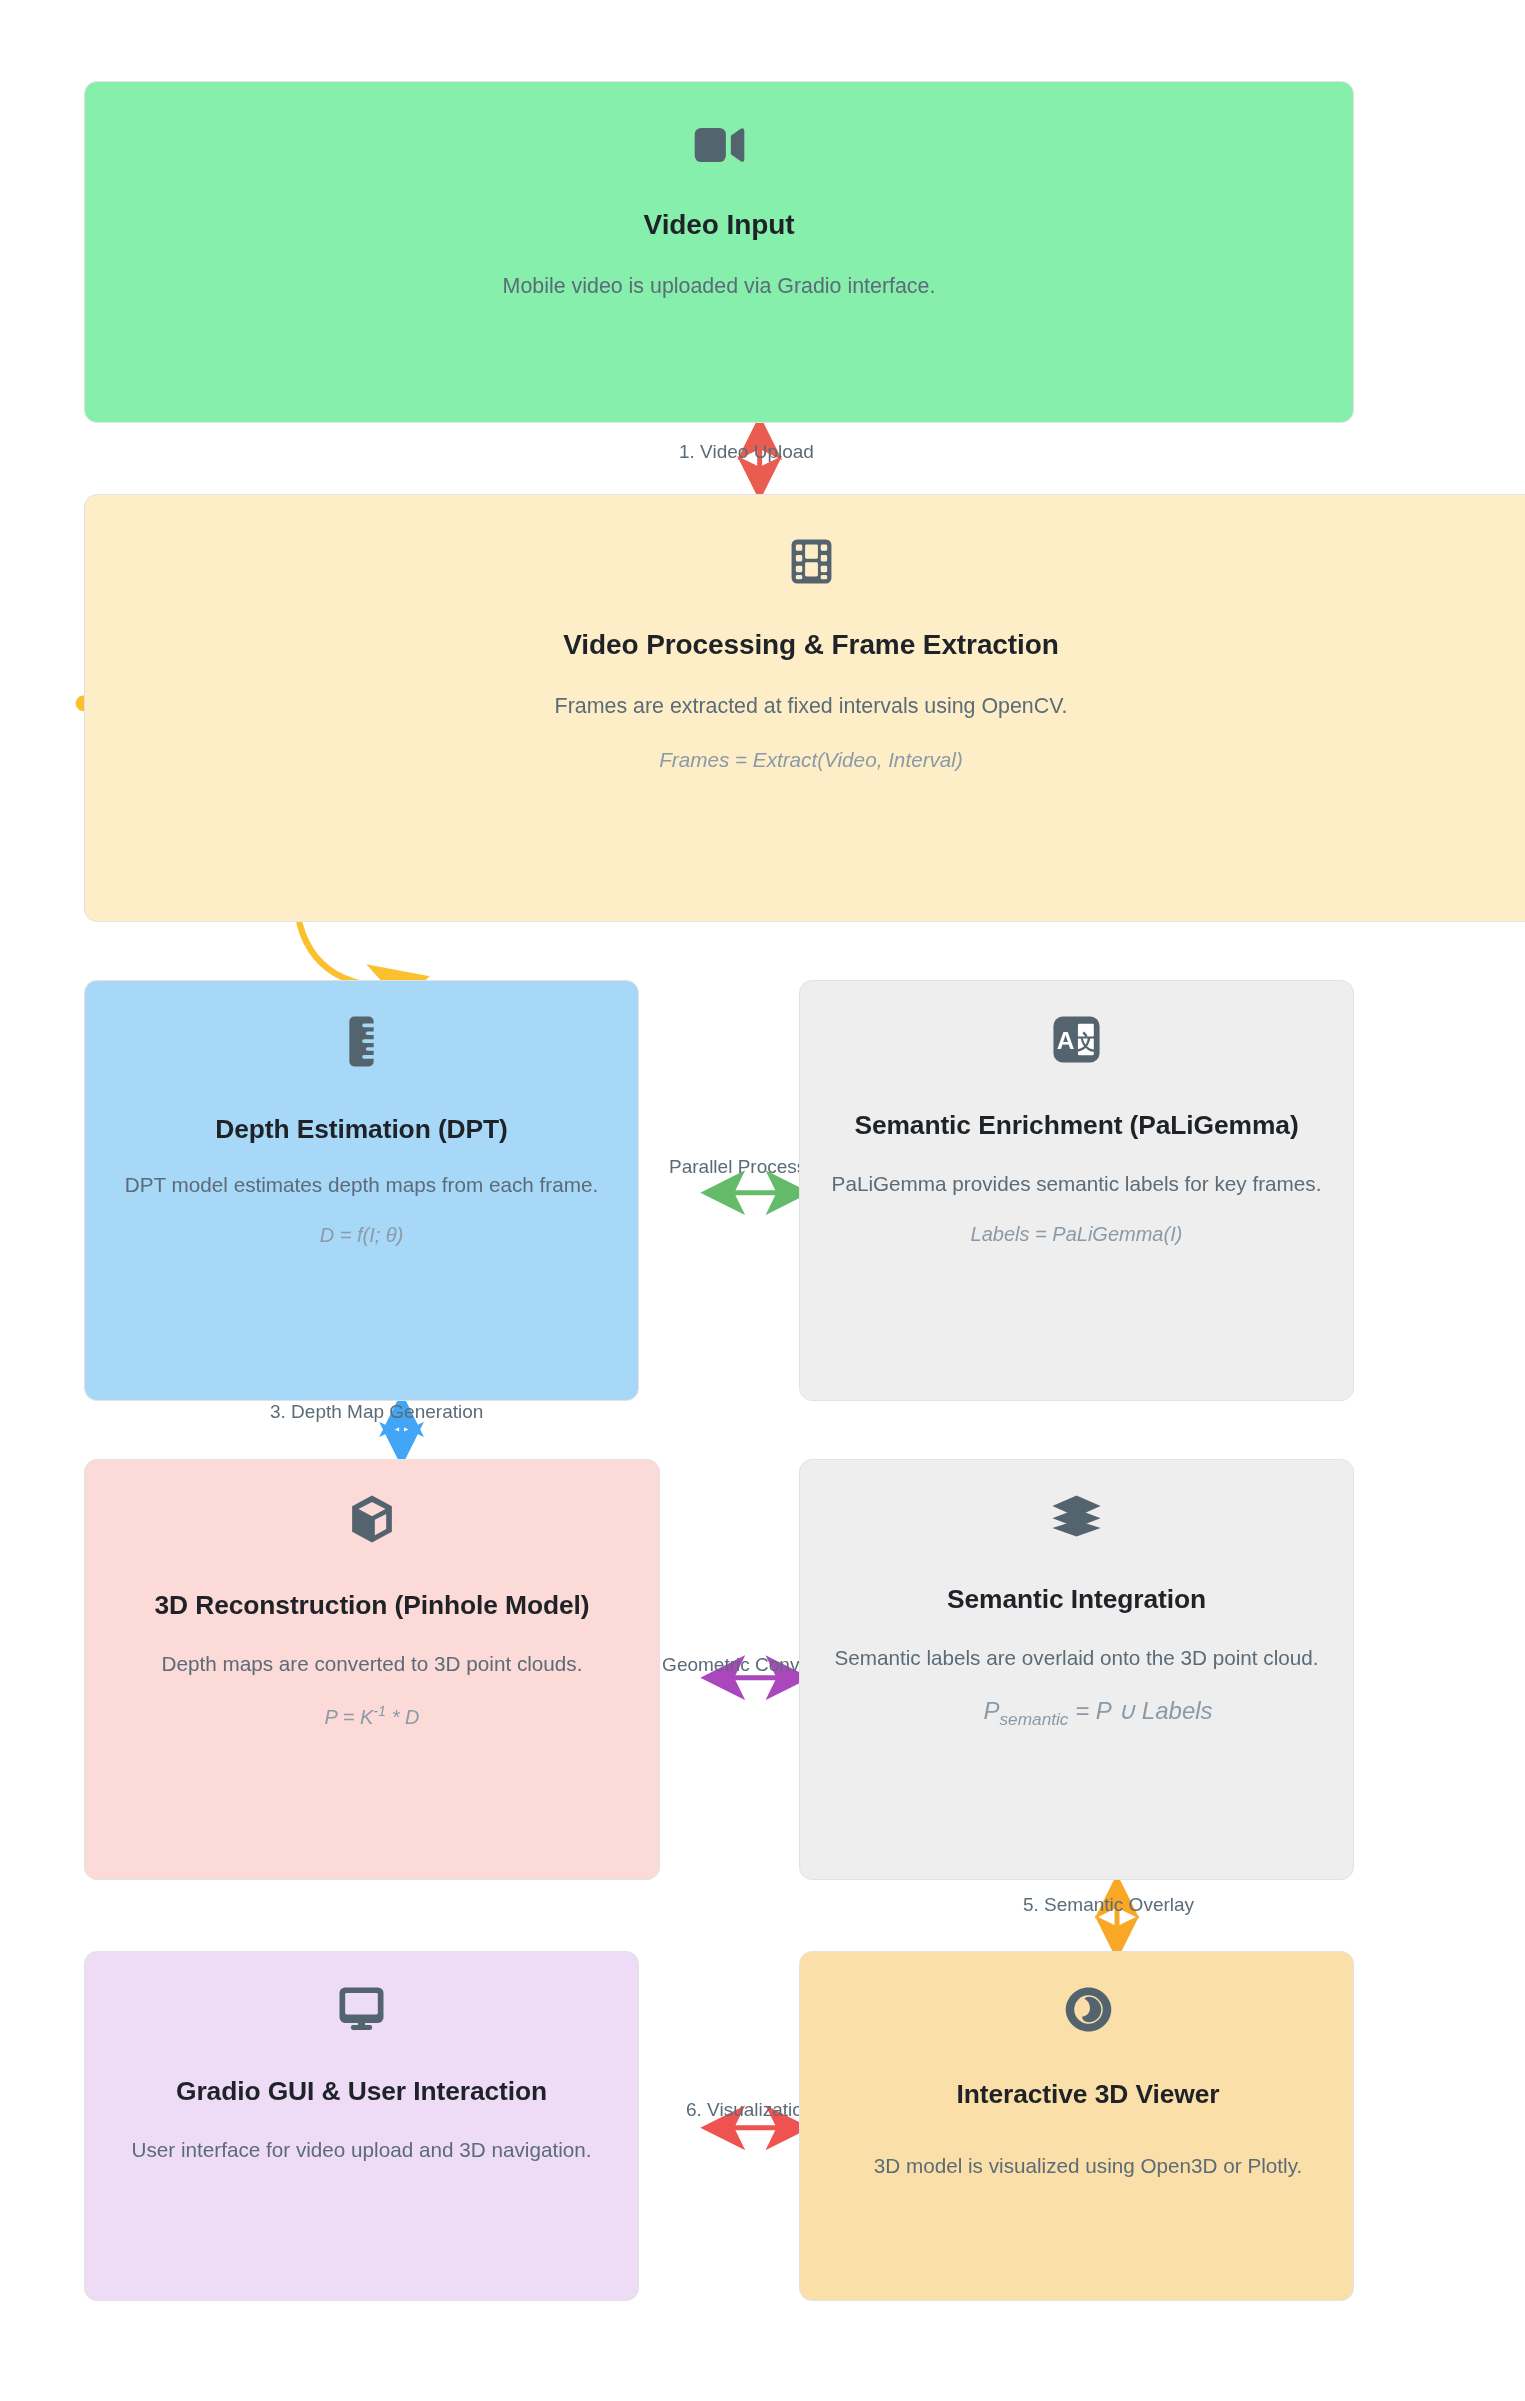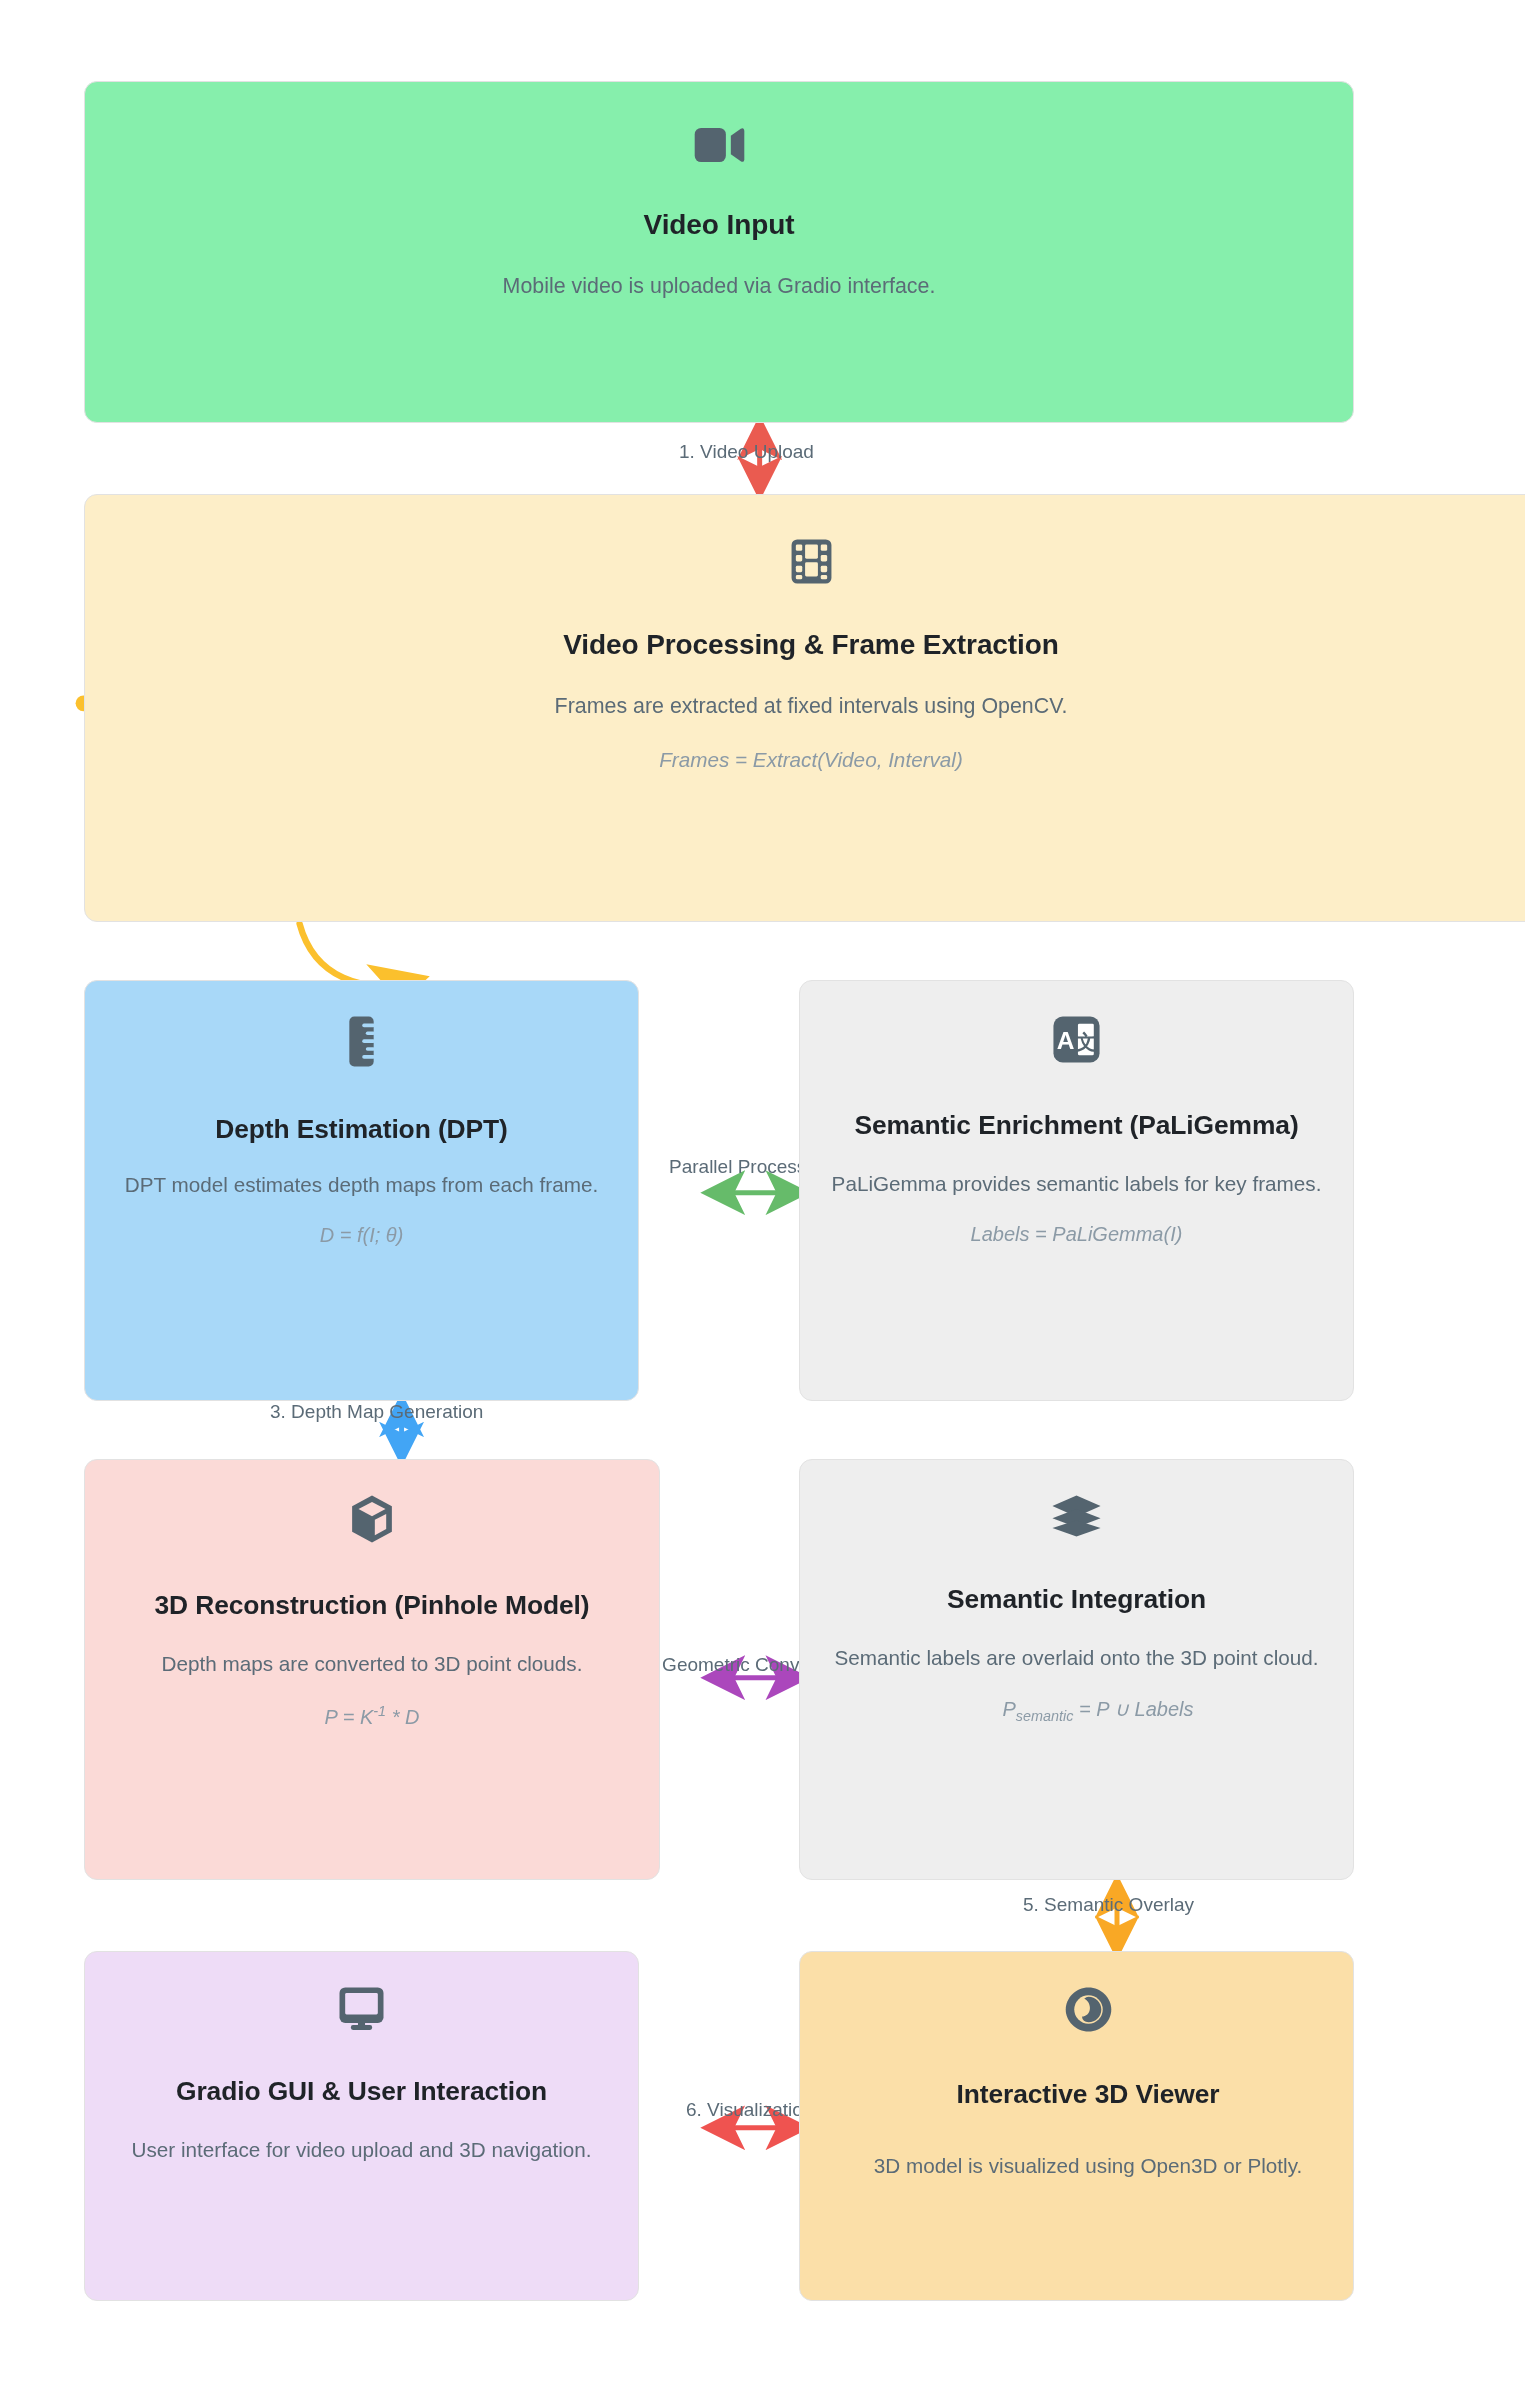--- a/index.html
+++ b/index.html
@@ -80,21 +80,21 @@
   #n-semantic-enr .node-formula{ margin-top: 27px; font-size: 20px; }
 
   #n-recon .node-icon { margin-top: 34px; }
   #n-recon .node-title { margin-top: 46px; font-size: 26.4px; }
   #n-recon .node-desc  { margin-top: 31px; font-size: 20.7px; }
   #n-recon .node-formula{ margin-top: 27px; font-size: 20px; }
 
   #n-sem-int .node-icon { margin-top: 34px; }
   #n-sem-int .node-title { margin-top: 46px; font-size: 26.4px; }
   #n-sem-int .node-desc  { margin-top: 31px; font-size: 20.7px; }
-  #n-sem-int .node-formula{ margin-top: 27px; font-size: 20px; margin-left: 43px; }
+  #n-sem-int .node-formula{ margin-top: 27px; font-size: 24px; margin-left: 43px; }
 
   #n-gradio .node-icon { margin-top: 34px; }
   #n-gradio .node-title { margin-top: 46px; font-size: 26.4px; }
   #n-gradio .node-desc  { margin-top: 31px; font-size: 20.7px; }
 
   #n-viewer .node-icon { margin-top: 34px; }
   #n-viewer .node-title { margin-top: 46px; font-size: 26.4px; }
   #n-viewer .node-desc  { margin-top: 44px; font-size: 20.7px; }
 
   

